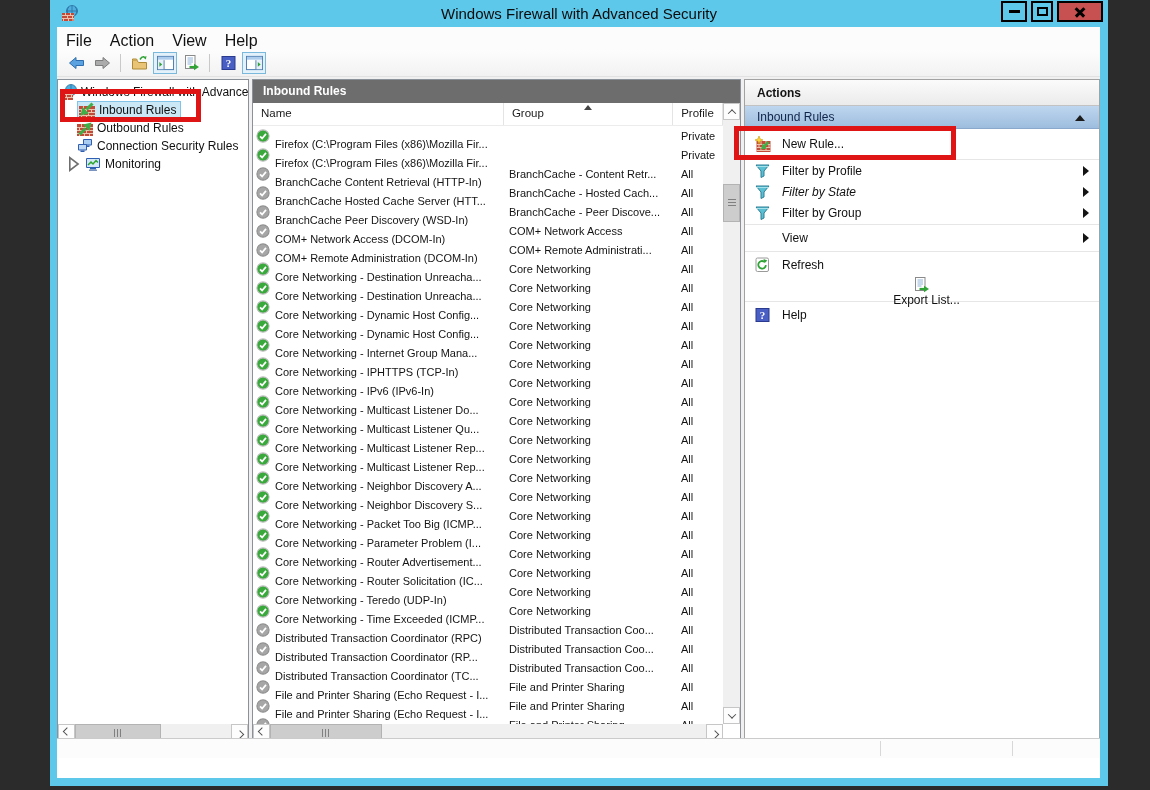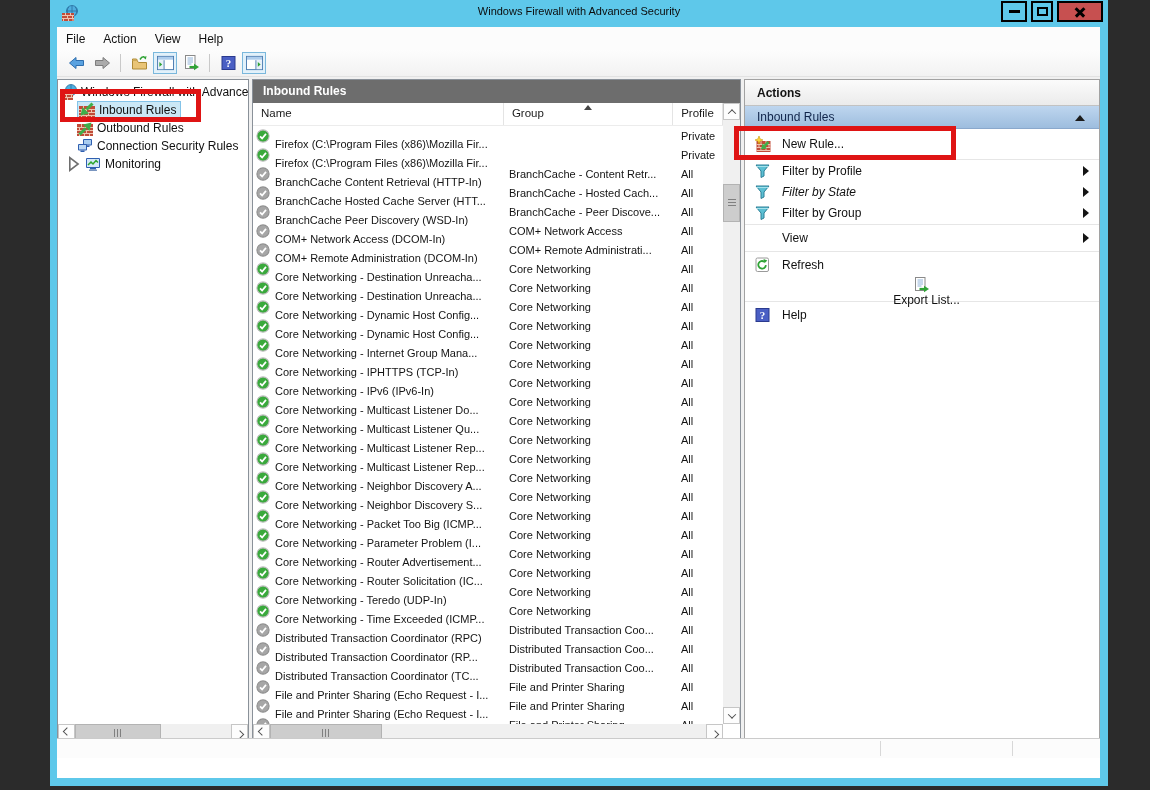--- a/index.html
+++ b/index.html
@@ -4,33 +4,33 @@
 <style>
   * { margin:0; padding:0; box-sizing:border-box; }
   html,body { width:1150px; height:790px; }
   body { font-family:"Liberation Sans",sans-serif; background:#2b2b2b; position:relative; overflow:hidden; }
 
   .window { position:absolute; left:50px; top:0; width:1058px; height:786px; background:#5ec8ea; }
 
   
   .titlebar { position:absolute; top:0; left:0; right:0; height:27px; }
   .title-icon { position:absolute; left:12px; top:5px; width:16px; height:16px; }
-  .title-text { position:absolute; left:0; right:0; top:5px; text-align:center; font-size:11px; color:#0c0c0c; }
+  .title-text { position:absolute; left:0; right:0; top:5px; text-align:center; font-size:15px; color:#0c0c0c; }
   .win-controls { position:absolute; right:5px; top:1px; display:flex; }
   .win-btn { height:21px; border:2px solid #000; background:#5ec8ea; margin-left:4px; display:flex; align-items:center; justify-content:center; position:relative; }
   .win-btn.min { width:26px; } .win-btn.max { width:22px; } .win-btn.close { width:46px; background:#c75050; }
   .glyph-min { width:11px; height:3px; background:#000; }
   .glyph-max { width:11px; height:9px; border:2px solid #000; }
   .glyph-close { width:12px; height:12px; position:relative; }
   .glyph-close:before,.glyph-close:after { content:""; position:absolute; left:0; top:5px; width:12px; height:2.6px; background:#000; }
   .glyph-close:before { transform:rotate(45deg); } .glyph-close:after { transform:rotate(-45deg); }
 
   .inner { position:absolute; left:7px; top:27px; width:1043px; height:751px; background:#fff; }
 
-  .menubar { position:absolute; top:0; left:0; right:0; height:23px; background:#fcfcfc; display:flex; align-items:center; padding-left:9px; font-size:12px; color:#111; }
+  .menubar { position:absolute; top:0; left:0; right:0; height:23px; background:#fcfcfc; display:flex; align-items:flex-end; padding-left:9px; font-size:16px; color:#111; }
   .menu-item { margin-right:18px; cursor:default; }
 
   .toolbar { position:absolute; top:23px; left:0; right:0; height:27px; background:linear-gradient(#fdfdfd,#f2f2f2); border-bottom:1px solid #e2e2e2; display:flex; align-items:center; padding-left:6px; }
   .tb-btn { width:24px; height:22px; display:flex; align-items:center; justify-content:center; margin:0 1px; }
   .tb-btn.hl { border:1px solid #7ab8dc; background:#e2f1fa; }
   .tb-btn .icon { width:17px; height:16px; display:block; }
   .tb-sep { width:1px; height:18px; background:#c9c9c9; margin:0 5px; }
 
   .main { position:absolute; top:50px; left:0; right:0; bottom:20px; background:#f0f0f0; }
   .pane { position:absolute; top:2px; bottom:16px; background:#fff; border:1px solid #8a9199; }

